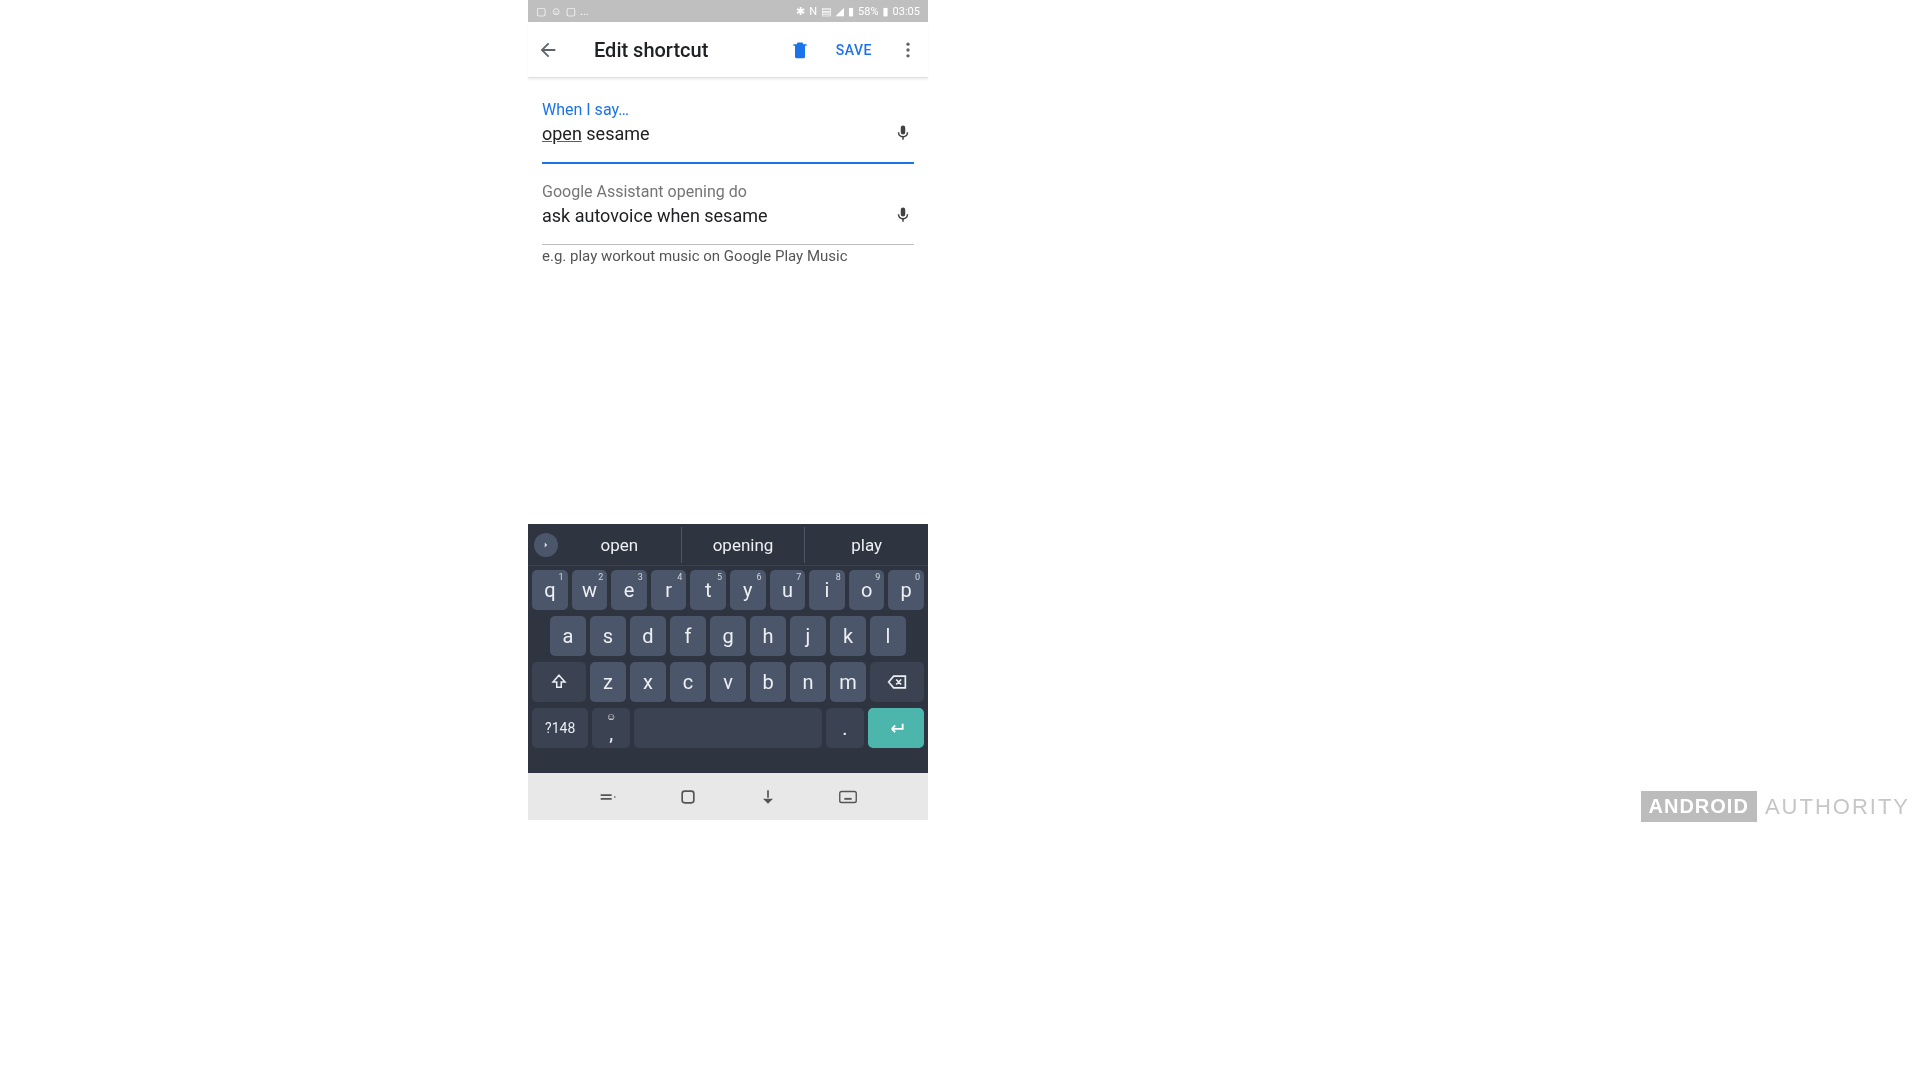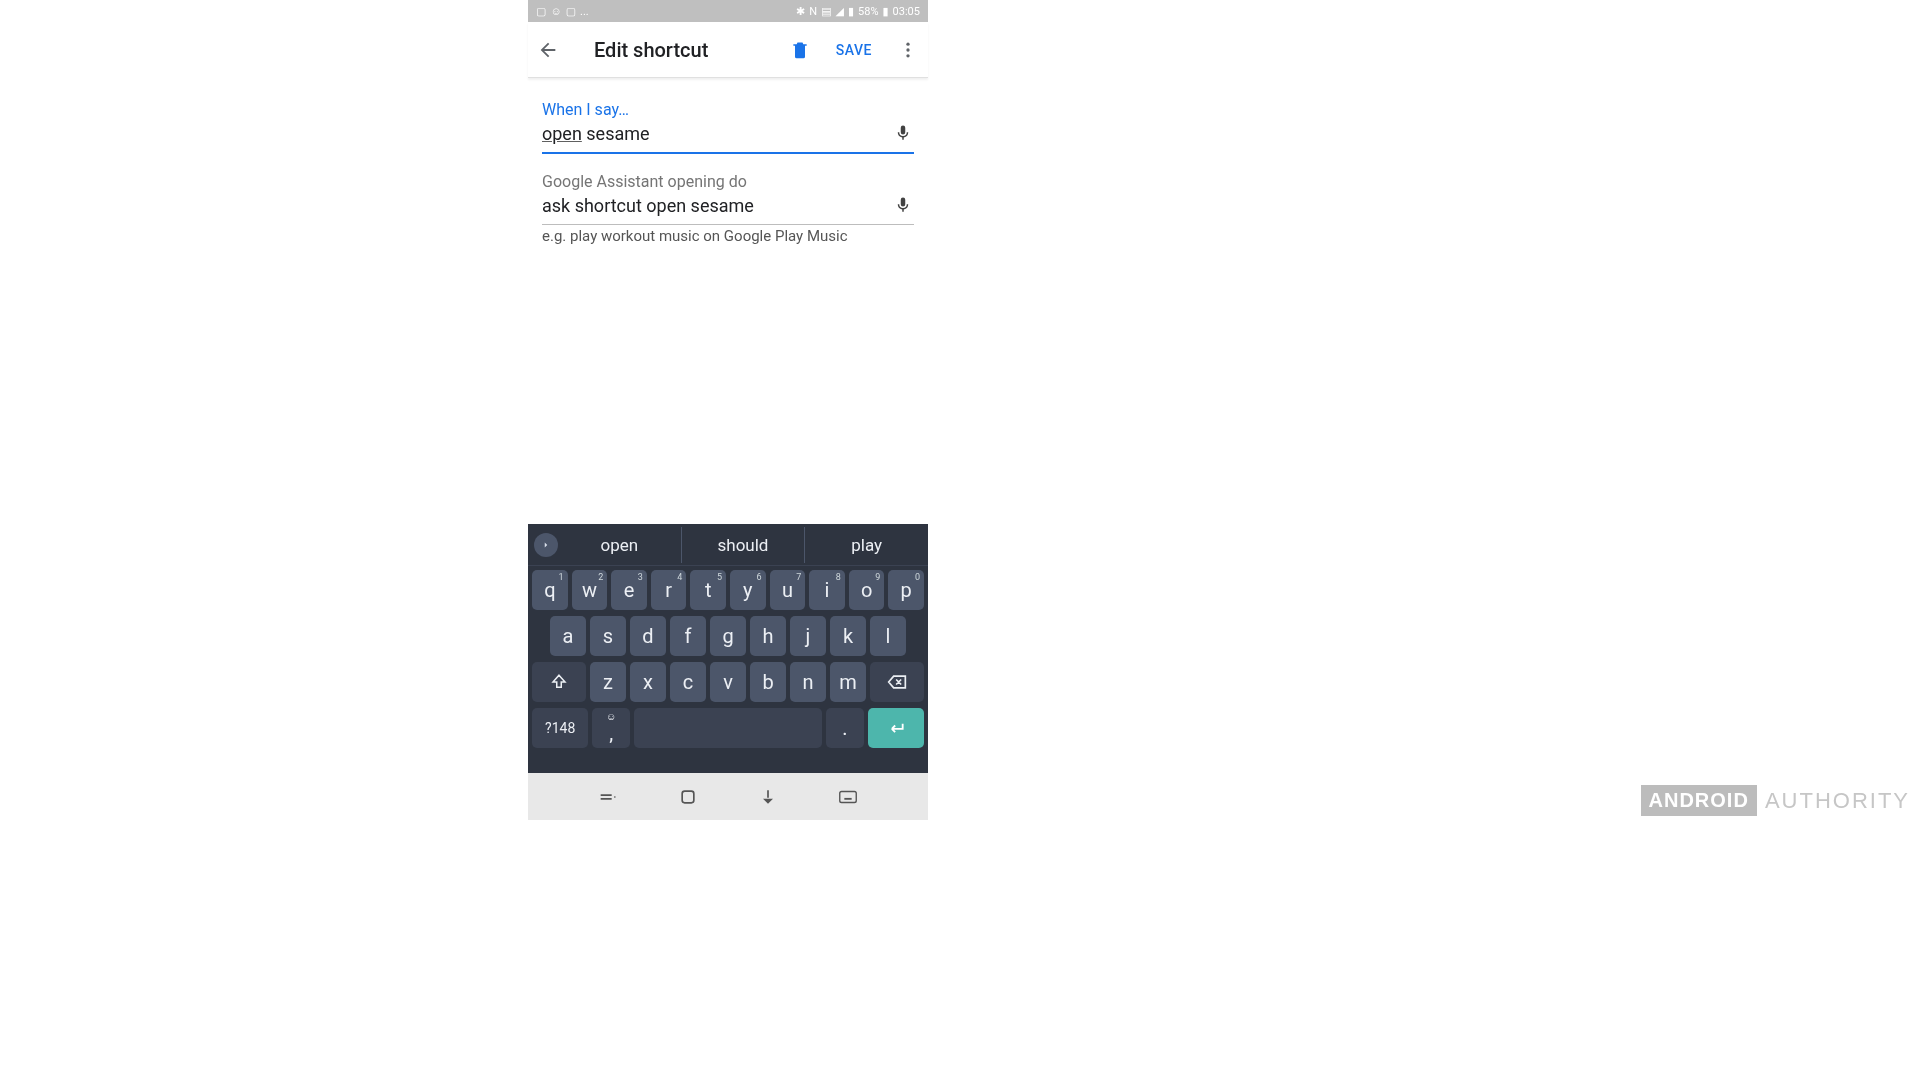--- a/index.html
+++ b/index.html
@@ -85,21 +85,21 @@
     margin-top: 8px;
     margin-bottom: 4px;
   }
   .field-label.secondary {
     color: #757575;
   }
   .field-row {
     display: flex;
     align-items: center;
     border-bottom: 2px solid #1a73e8;
-    padding-bottom: 8px;
+    padding-bottom: 18px;
     margin-bottom: 10px;
   }
   .field-row.inactive {
     border-bottom: 1px solid #bdbdbd;
   }
   .field-row.action {
     border-bottom: 1px solid #bdbdbd;
   }
   .field-input {
     flex: 1;
@@ -219,21 +219,21 @@
   }
   .nav-btn {
     width: 26px; height: 26px;
     display: flex; align-items: center; justify-content: center;
     color: #555;
     cursor: pointer;
   }
   .watermark {
     position: absolute;
     right: 10px;
-    bottom: 264px;
+    bottom: 258px;
     display: flex;
     align-items: center;
     gap: 8px;
   }
   .wm-box {
     background: #bcbcbc;
     color: #ffffff;
     font-weight: 700;
     font-size: 20px;
     letter-spacing: 1px;
@@ -305,42 +305,42 @@
       <div class="mic-icon">
         <svg width="18" height="18" viewBox="0 0 24 24">
             <path fill="currentColor" d="M12 14a3 3 0 0 0 3-3V5a3 3 0 0 0-6 0v6a3 3 0 0 0 3 3zm5-3a5 5 0 0 1-10 0H5a7 7 0 0 0 6 6.92V21h2v-3.08A7 7 0 0 0 19 11h-2z"></path>
           </svg>
       </div>
     </div>
 
 
     <div class="field-label secondary" style="margin-top:18px;">Google Assistant opening do</div>
     <div class="field-row action">
-      <div class="text-value">ask shortcut open sesame</div>
+      <div class="text-value">ask autovoice when sesame</div>
       <div class="mic-icon">
         <svg width="18" height="18" viewBox="0 0 24 24">
             <path fill="currentColor" d="M12 14a3 3 0 0 0 3-3V5a3 3 0 0 0-6 0v6a3 3 0 0 0 3 3zm5-3a5 5 0 0 1-10 0H5a7 7 0 0 0 6 6.92V21h2v-3.08A7 7 0 0 0 19 11h-2z"></path>
           </svg>
       </div>
     </div>
 
     <div class="helper-text">e.g. play workout music on Google Play Music</div>
 
   </div>
 
   <div class="keyboard">
     <div class="suggestion-row">
       <div class="expand-sugg">
         <svg width="10" height="10" viewBox="0 0 24 24">
             <path fill="currentColor" d="M9 6l6 6-6 6z"></path>
           </svg>
       </div>
       <div class="suggestions">
         <div class="suggestion">open</div>
-        <div class="suggestion">should</div>
+        <div class="suggestion">opening</div>
         <div class="suggestion">play</div>
       </div>
     </div>
     <div class="key-rows">
       <div class="key-row" id="row1">
           <div class="key">q<span class="key-hint">1</span></div>
           <div class="key">w<span class="key-hint">2</span></div>
           <div class="key">e<span class="key-hint">3</span></div>
           <div class="key">r<span class="key-hint">4</span></div>
           <div class="key">t<span class="key-hint">5</span></div>

